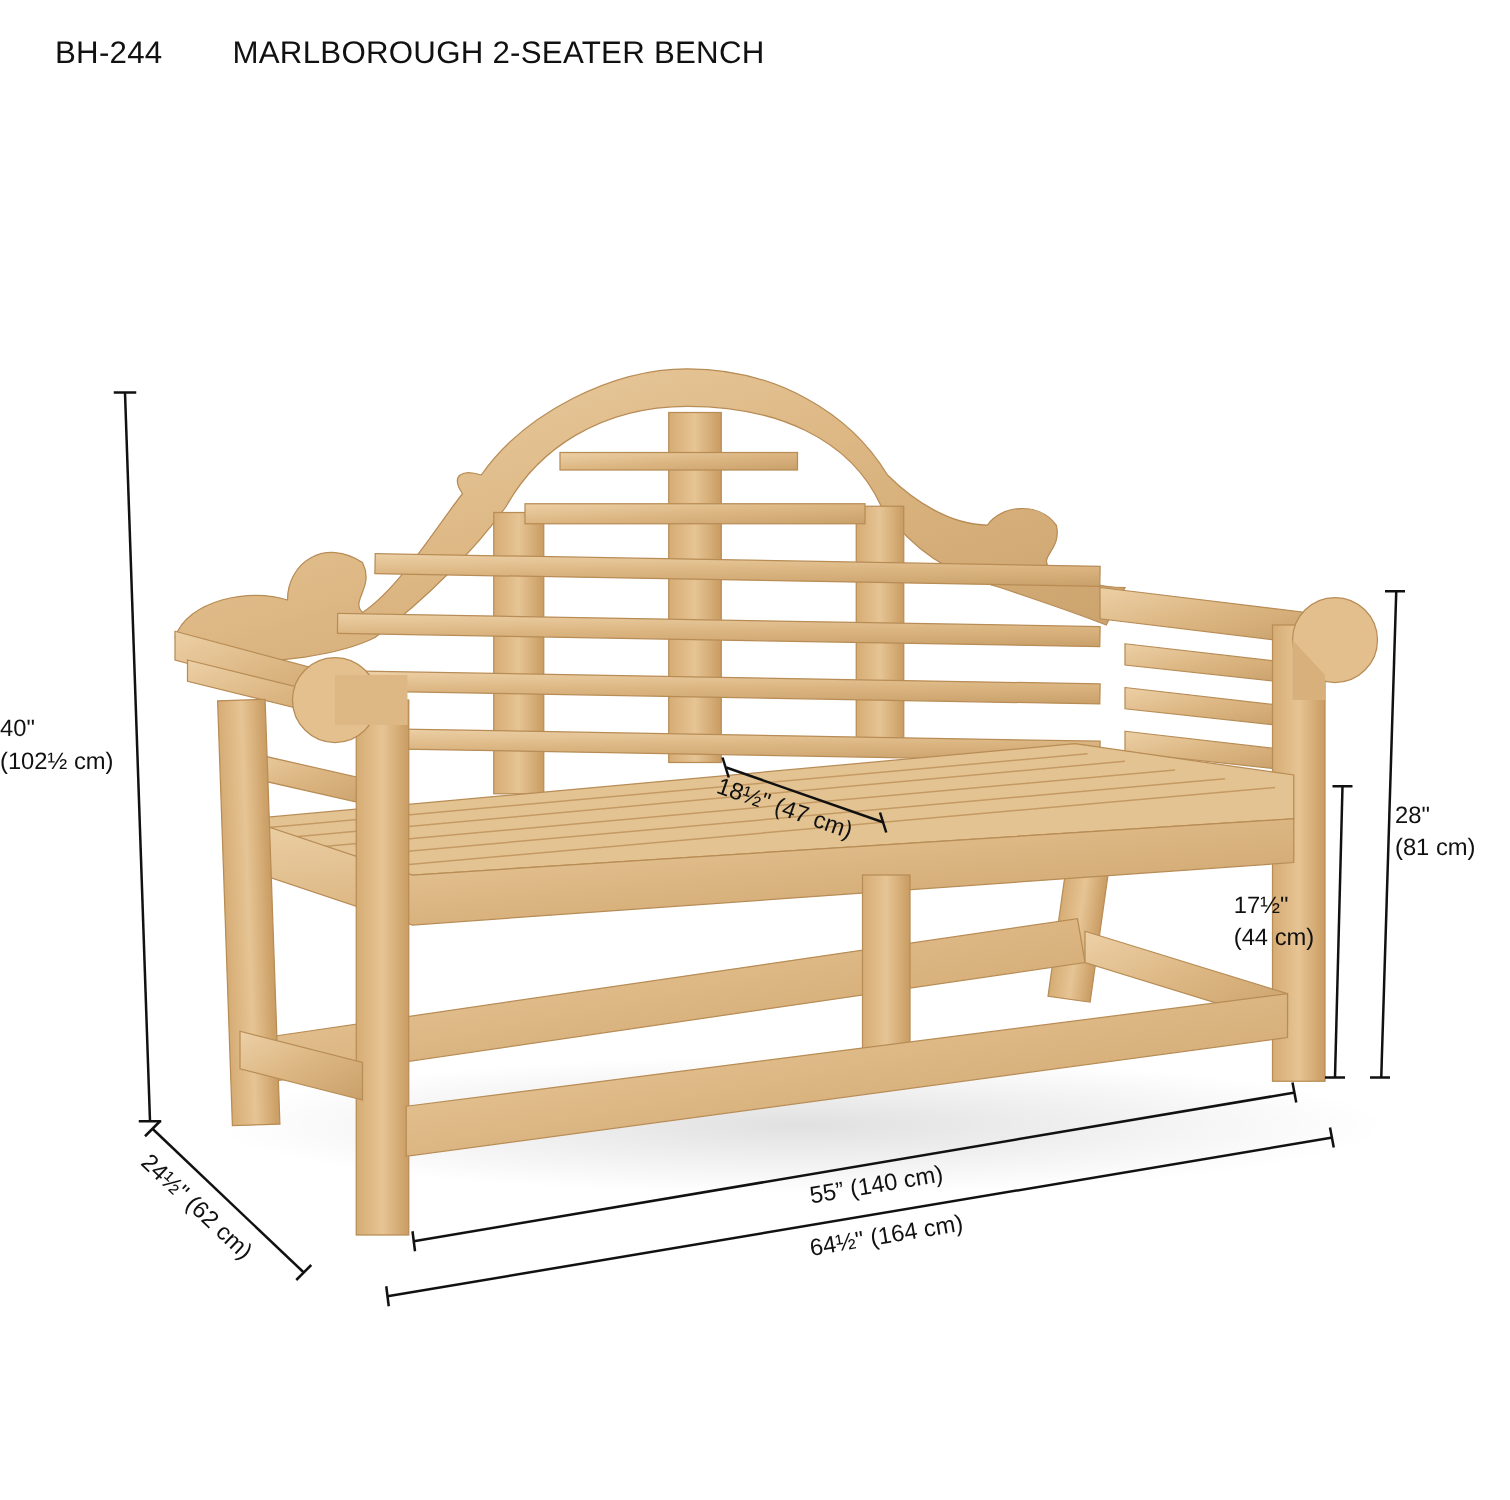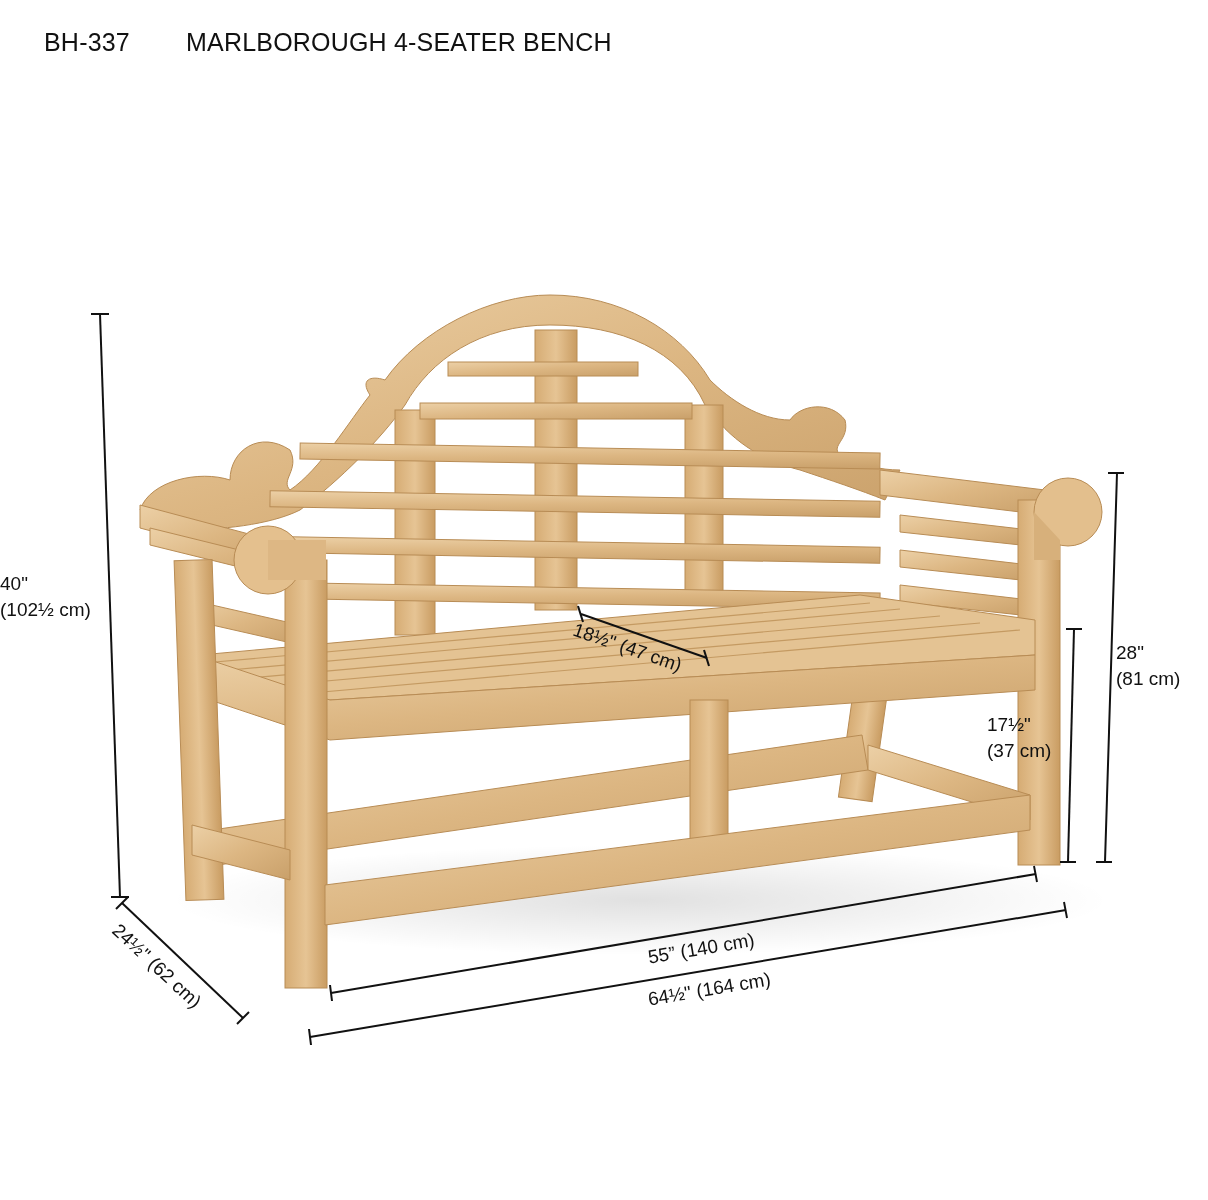--- a/index.html
+++ b/index.html
@@ -9,22 +9,22 @@
   .header .code { position: absolute; left: 0; top: 0; white-space: nowrap; }
   .header .name { position: absolute; left: 142px; top: 0; white-space: nowrap; }
   svg.stage { position: absolute; left: 0; top: 0; }
   .dim-label { position: absolute; font-size: 19px; line-height: 26px; white-space: nowrap; color: #111; }
   .rot { transform-origin: left top; }
 </style>
 </head>
 <body>
 
 <div class="header">
-  <span class="code">BH-337</span>
-  <span class="name">MARLBOROUGH 4-SEATER BENCH</span>
+  <span class="code">BH-244</span>
+  <span class="name">MARLBOROUGH 2-SEATER BENCH</span>
 </div>
 
 <svg class="stage" width="1208" height="1200" viewBox="0 0 1208 1200">
   <defs>
     <linearGradient id="wood" x1="0" y1="0" x2="1" y2="1">
       <stop offset="0" stop-color="#ecd0a6"></stop>
       <stop offset="0.5" stop-color="#dcb682"></stop>
       <stop offset="1" stop-color="#c9a06a"></stop>
     </linearGradient>
     <linearGradient id="woodV" x1="0" y1="0" x2="1" y2="0">
@@ -140,21 +140,21 @@
   <div>(102½ cm)</div>
 </div>
 
 <div class="dim-label" style="left:1116px; top:640px;">
   <div>28"</div>
   <div>(81 cm)</div>
 </div>
 
 <div class="dim-label" style="left:987px; top:712px;">
   <div>17½"</div>
-  <div>(37 cm)</div>
+  <div>(44 cm)</div>
 </div>
 
 <div class="dim-label rot" style="left:578px; top:617px; transform: rotate(19deg);">18½" (47 cm)</div>
 
 <div class="dim-label rot" style="left:124px; top:918px; transform: rotate(43deg);">24½" (62 cm)</div>
 
 <div class="dim-label rot" style="left:646px; top:945px; transform: rotate(-9.5deg);">55” (140 cm)</div>
 
 <div class="dim-label rot" style="left:646px; top:987px; transform: rotate(-9.5deg);">64½" (164 cm)</div>
 

